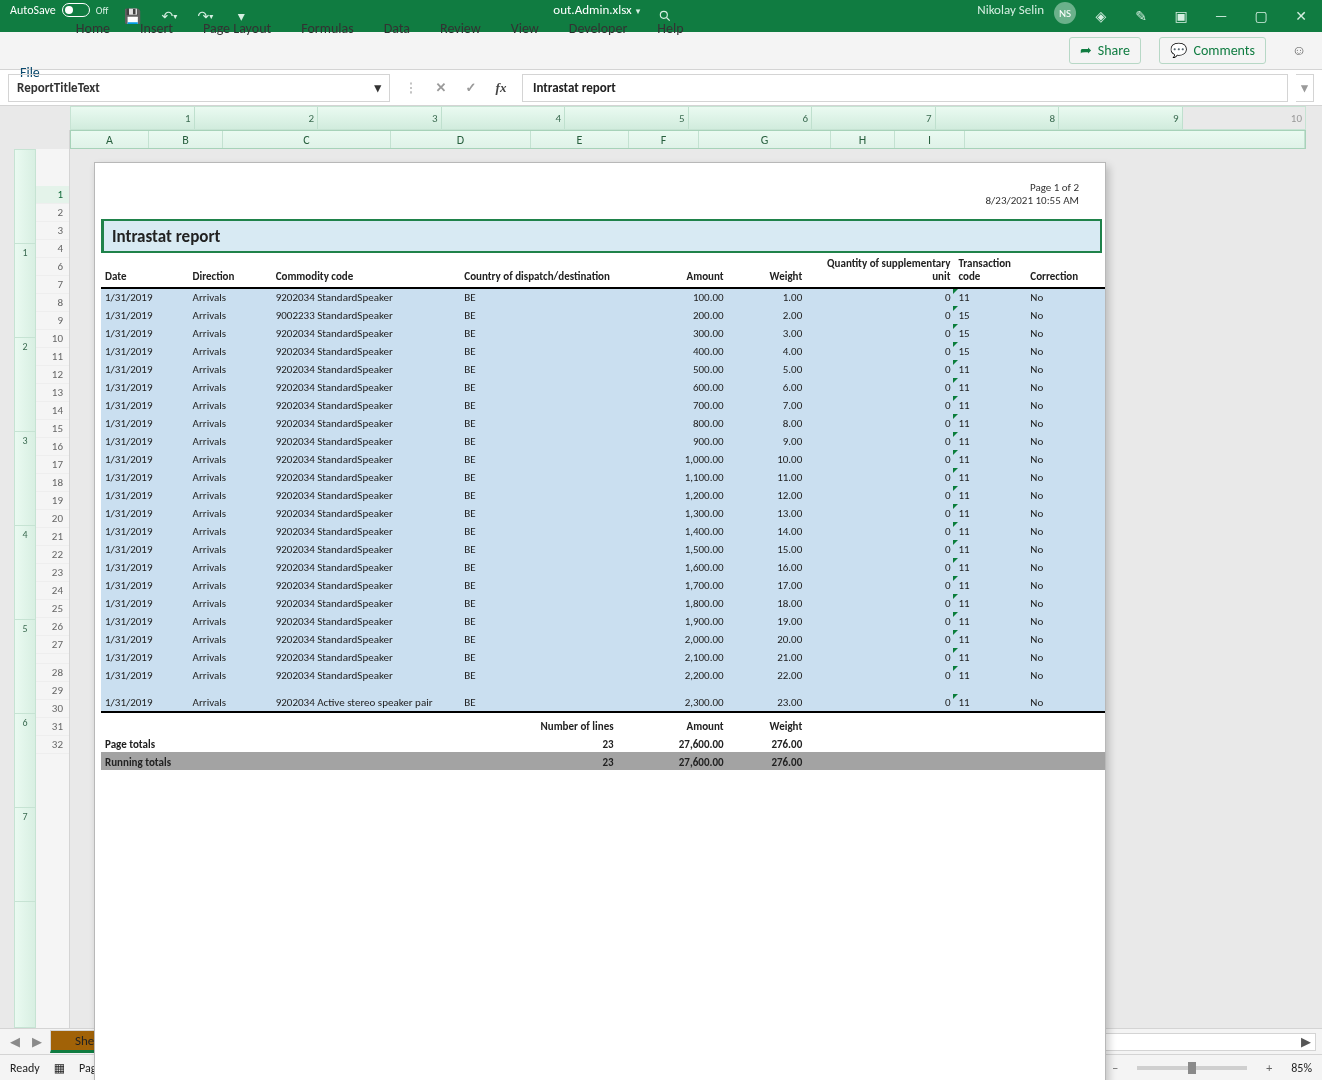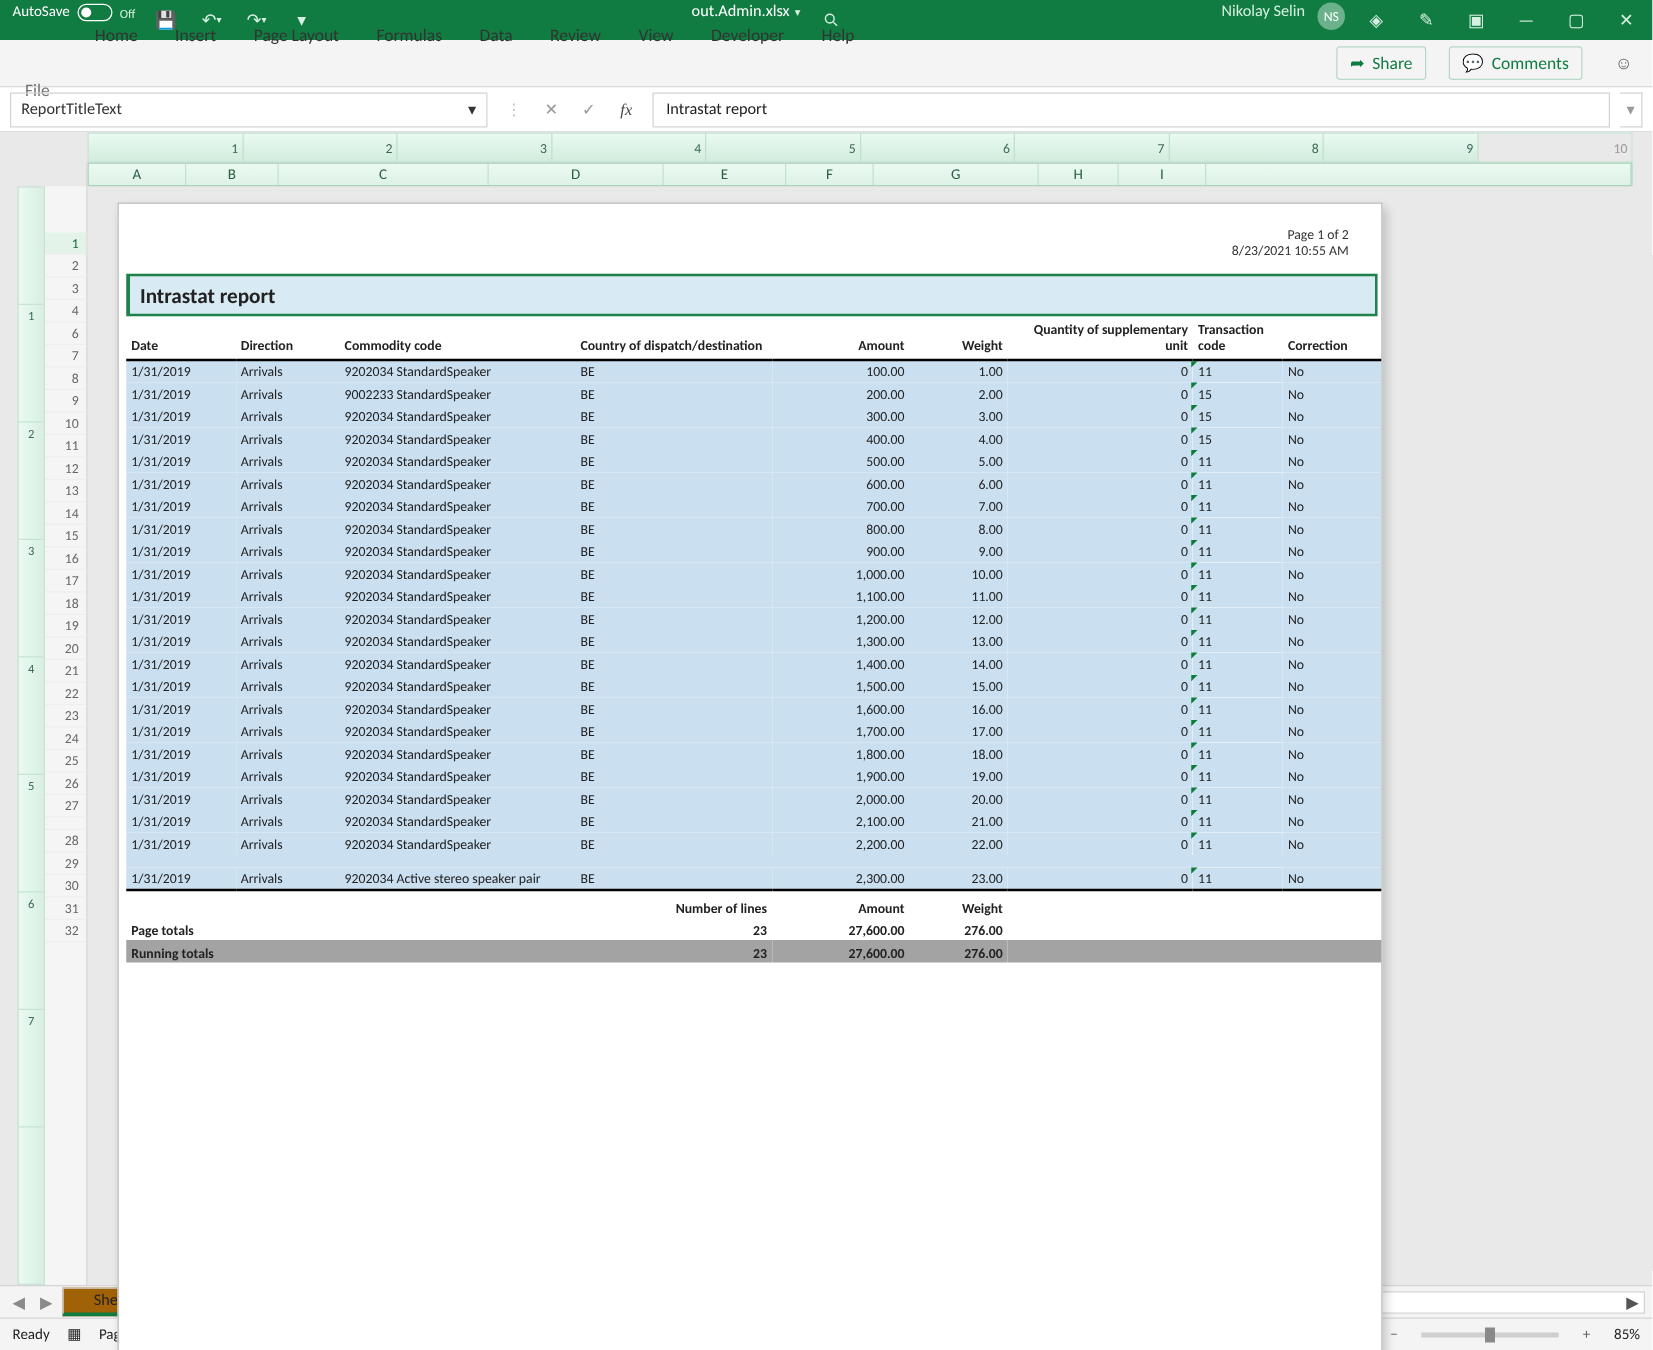--- a/index.html
+++ b/index.html
@@ -21,29 +21,29 @@
     .tb-btn { width:30px; height:28px; display:flex; align-items:center; justify-content:center;
               color:#d6efe2; font-size:14px; cursor:pointer; }
     .file-name{ color:#fff; font-size:13px;}
     .badge { width:22px; height:22px; border-radius:50%; background:#6bb18b;
              display:flex; align-items:center; justify-content:center; font-size:11px; color:#fff;}
     .small-caret::after{content:"▾"; font-size:9px; margin-left:4px; color:#d6efe2;}
     
     .ribbon { height:38px; background:#f4f4f4; border-bottom:1px solid #d4d4d4;
               display:flex; align-items:center; padding:0 8px; gap:18px; font-size:14px;}
     .ribbon .tab{ padding:8px 6px; cursor:pointer; color:#333;}
-    .ribbon .tab.file{ color:#737373; padding:8px 12px;margin-top:44px;}
+    .ribbon .tab.file{ color:#0c4a6e; padding:8px 12px;margin-top:44px;}
     .ribbon .spacer{ flex:1;}
     .ribbon .action{ display:flex; align-items:center; gap:6px; color:#107c41;
                      border:1px solid #b7d8c6; padding:4px 10px; border-radius:3px; cursor:pointer;}
     .ribbon .icon-btn{ width:30px; height:30px; display:flex; align-items:center; justify-content:center;
                        cursor:pointer; color:#555;}
     
     .formula-bar { height:36px; border-bottom:1px solid #d4d4d4; display:flex;
-                   align-items:center; padding:4px 8px; gap:8px; background:#fff;}
+                   align-items:center; padding:4px 8px; gap:8px; background:#fff;font-weight:bold;}
     .namebox{ width:382px; height:28px; border:1px solid #d4d4d4; display:flex;
               align-items:center; padding:0 8px; justify-content:space-between; color:#333;}
     .fb-icons{ display:flex; align-items:center; gap:4px; }
     .fb-icon{ width:26px; height:26px; display:flex; align-items:center;
               justify-content:center; color:#9a9a9a; cursor:pointer;}
     .fx{ font-style:italic; font-family:"Cambria Math",serif; color:#444;}
     .formula-input{ flex:1; height:28px; border:1px solid #d4d4d4;
                     display:flex; align-items:center; padding:0 10px;}
     .formula-caret{ width:18px; height:28px; border:1px solid #d4d4d4;
                     border-left:none; display:flex; align-items:center;

